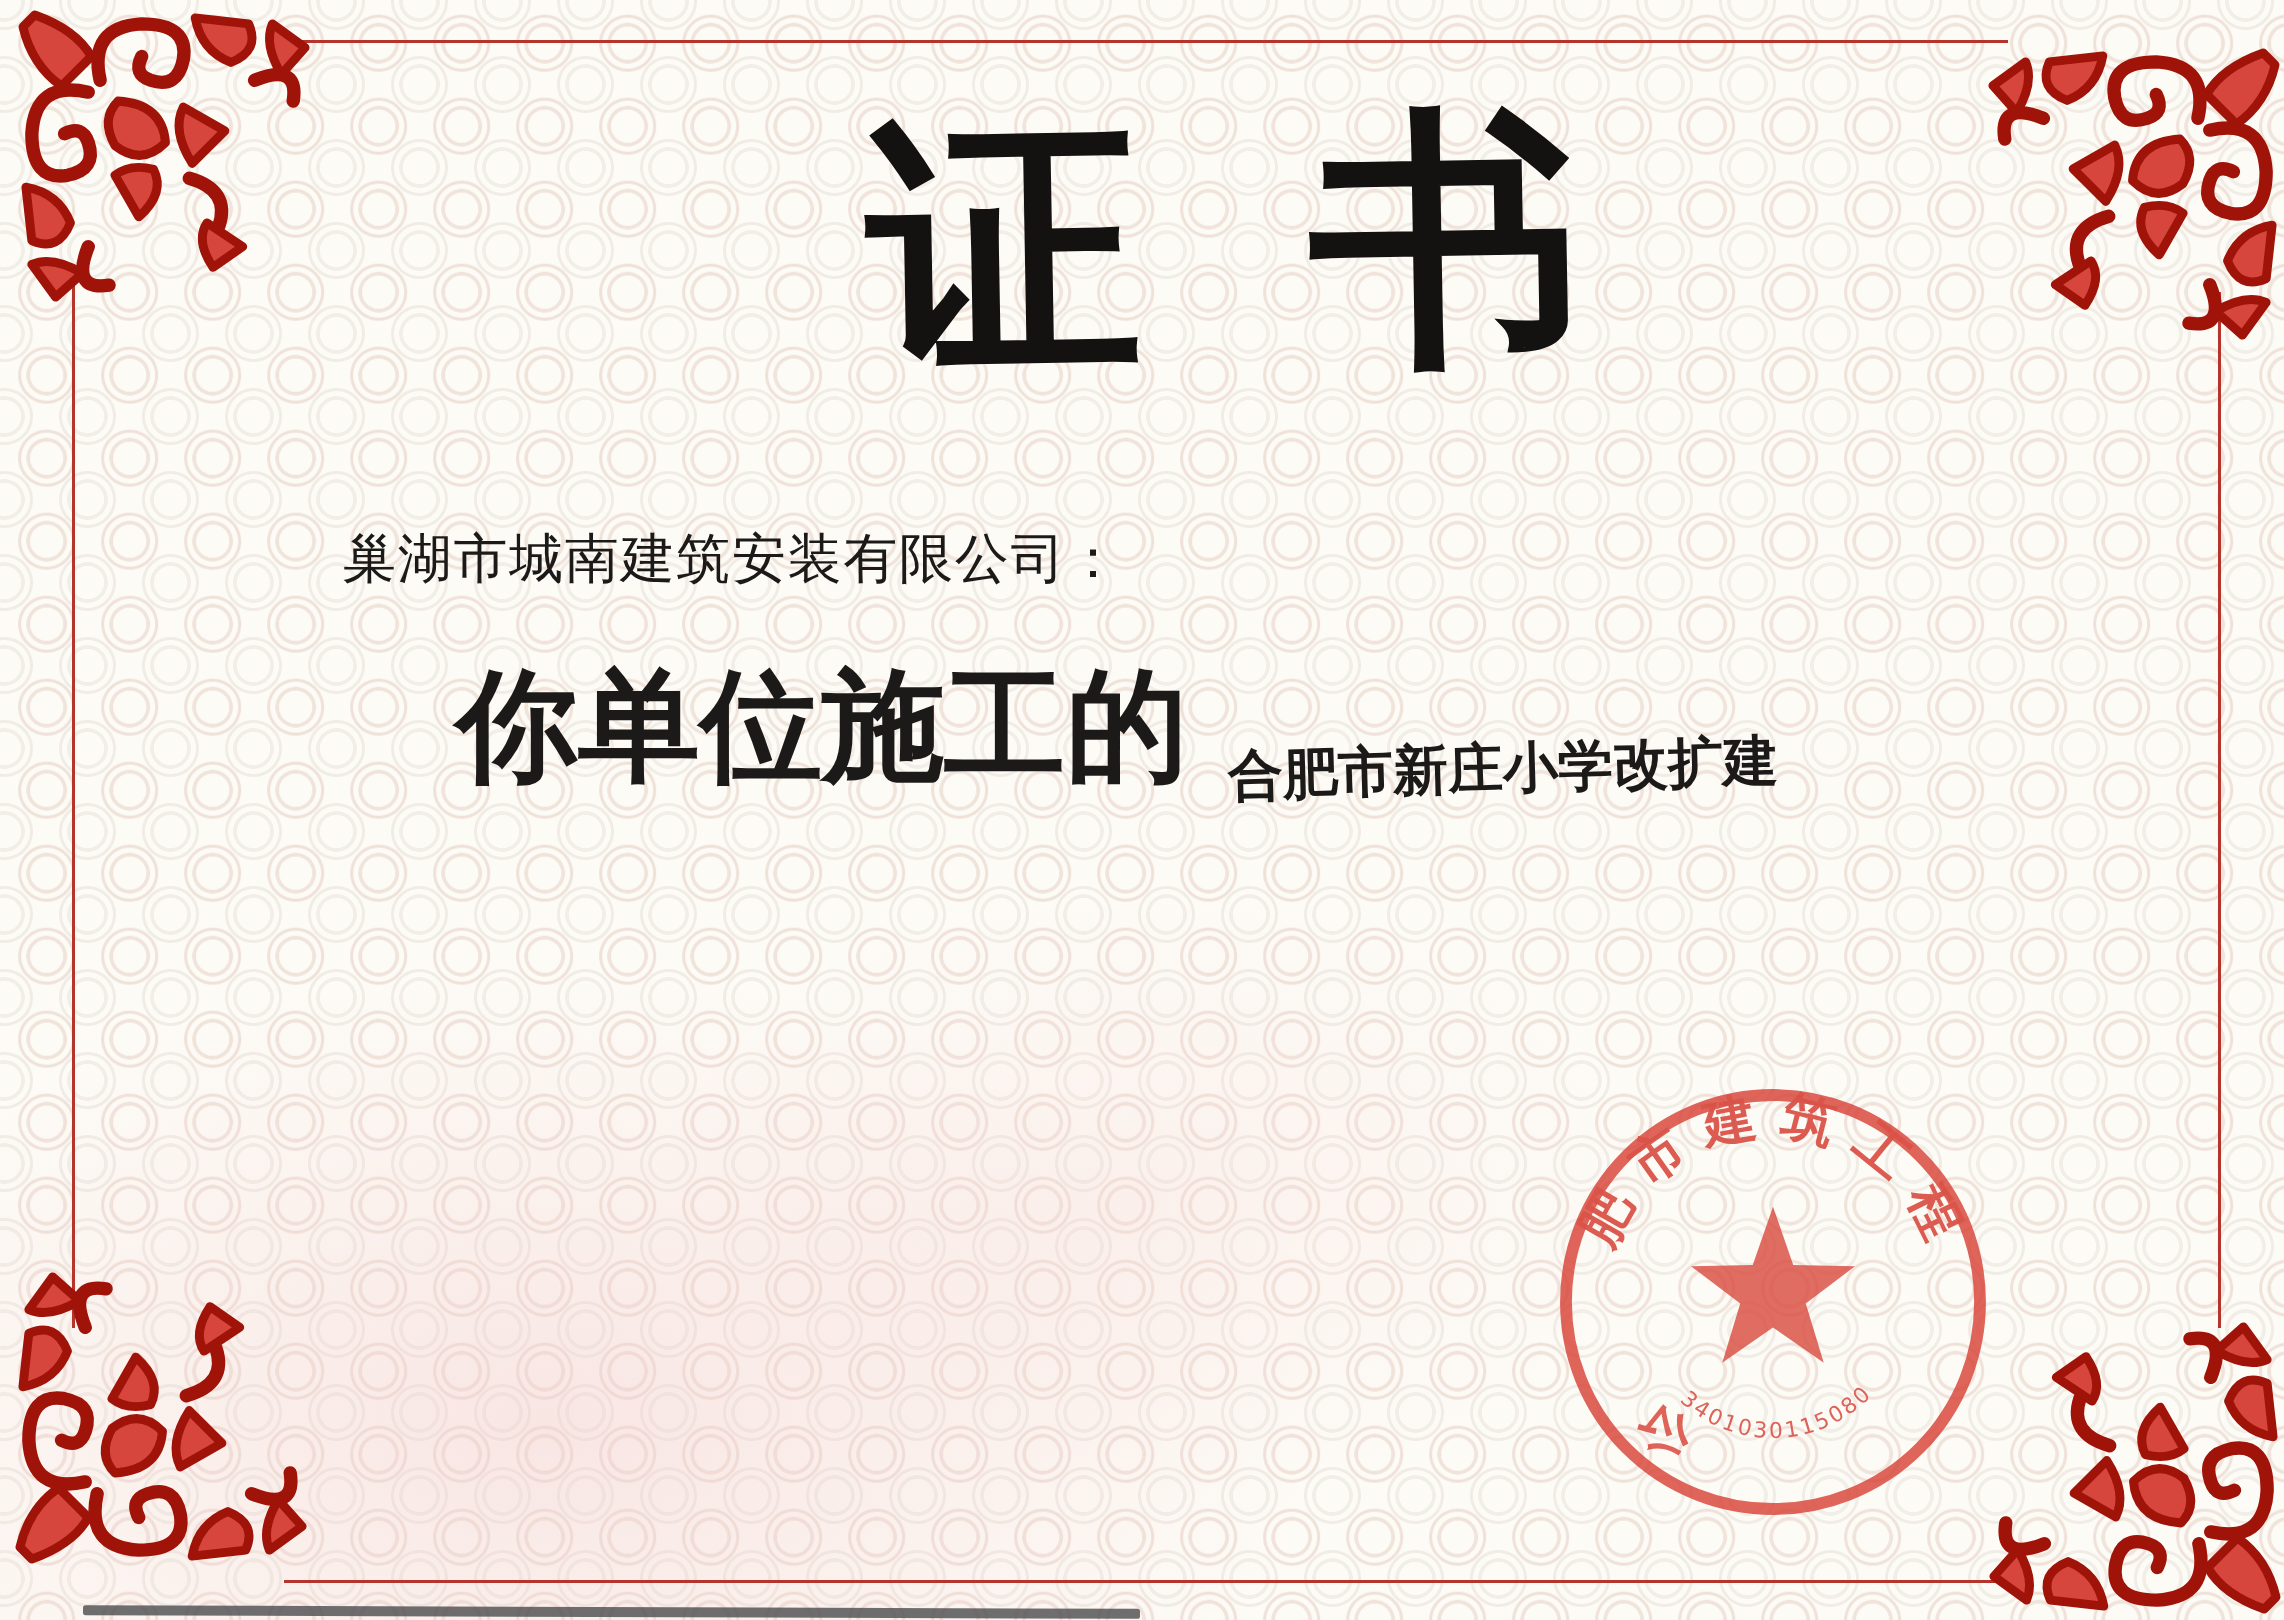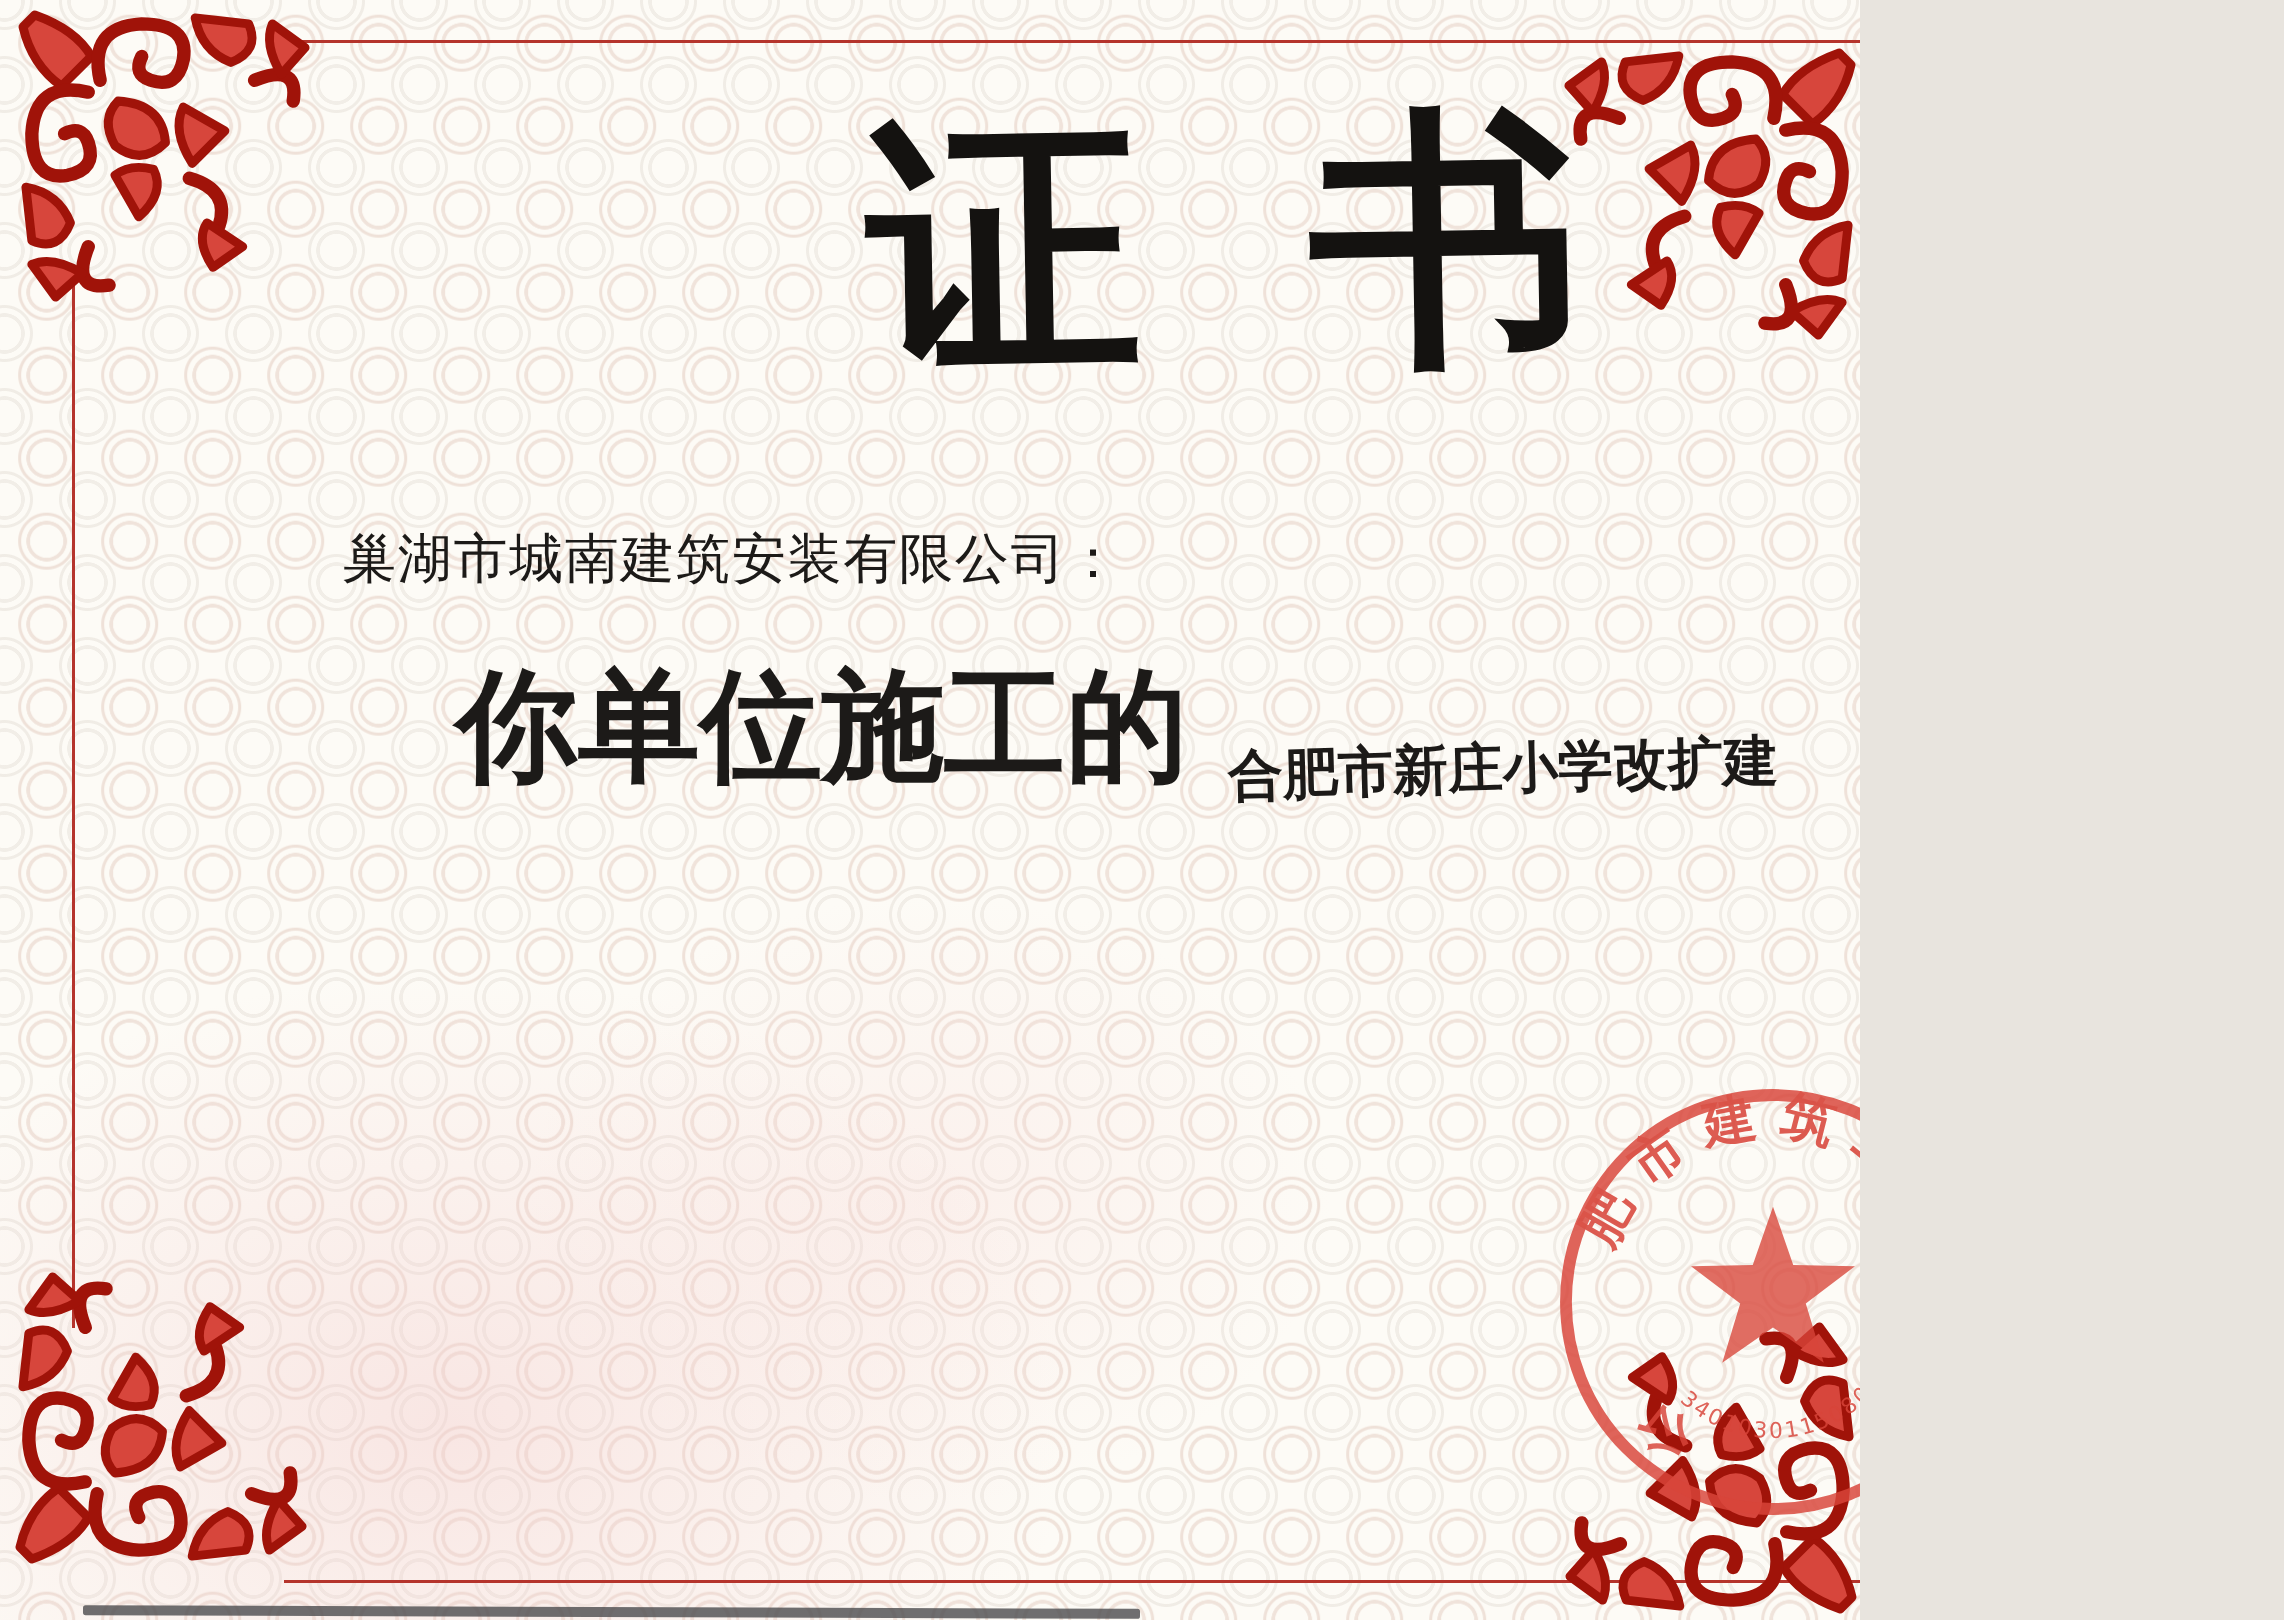--- a/index.html
+++ b/index.html
@@ -1,18 +1,18 @@
 <!DOCTYPE html>
 <html lang="zh" style="font-size:13.8px"><head>
 <meta charset="utf-8">
 <style>
   html,body{margin:0;padding:0;background:#e8e4de;}
   .page{
     position:relative;
-    width:1860px;height:1620px;
+    width:2284px;height:1620px;
     overflow:hidden;
     font-family:"Liberation Serif","DejaVu Serif",serif;
     color:#1c1a18;
     background-color:#fdfbf6;
     background-image:
       radial-gradient(48% 40% at 24% 88%, rgba(243,204,204,.45), rgba(243,204,204,0) 70%),
       radial-gradient(30% 26% at 50% 74%, rgba(247,216,214,.30), rgba(247,216,214,0) 72%),
       radial-gradient(circle, rgba(0,0,0,0) 16.3px, rgba(206,166,148,.28) 17px, rgba(206,166,148,.28) 20px, rgba(0,0,0,0) 20.6px, rgba(0,0,0,0) 25px, rgba(206,166,148,.30) 26px, rgba(206,166,148,.30) 28px, rgba(0,0,0,0) 29px),
       radial-gradient(circle, rgba(0,0,0,0) 16.3px, rgba(198,184,172,.20) 17px, rgba(198,184,172,.20) 20px, rgba(0,0,0,0) 20.6px, rgba(0,0,0,0) 25px, rgba(198,184,172,.22) 26px, rgba(198,184,172,.22) 28px, rgba(0,0,0,0) 29px);
     background-size:auto,auto,83px 83px,83px 83px;

